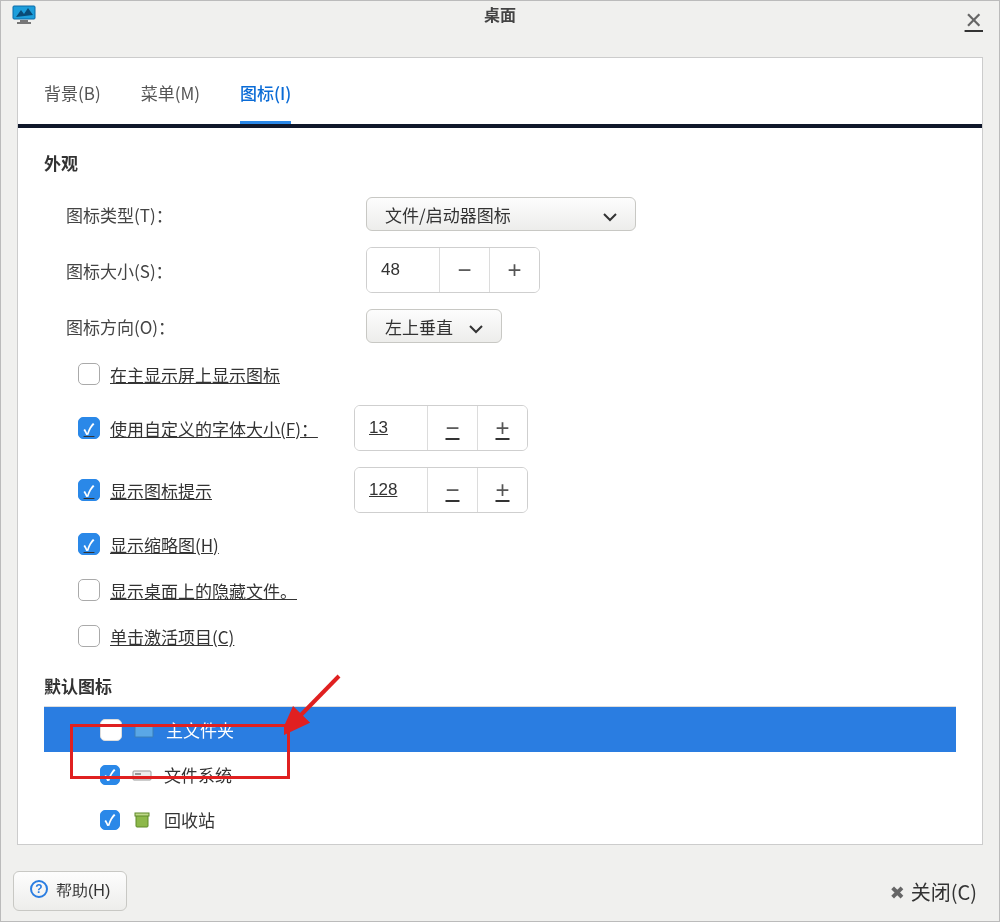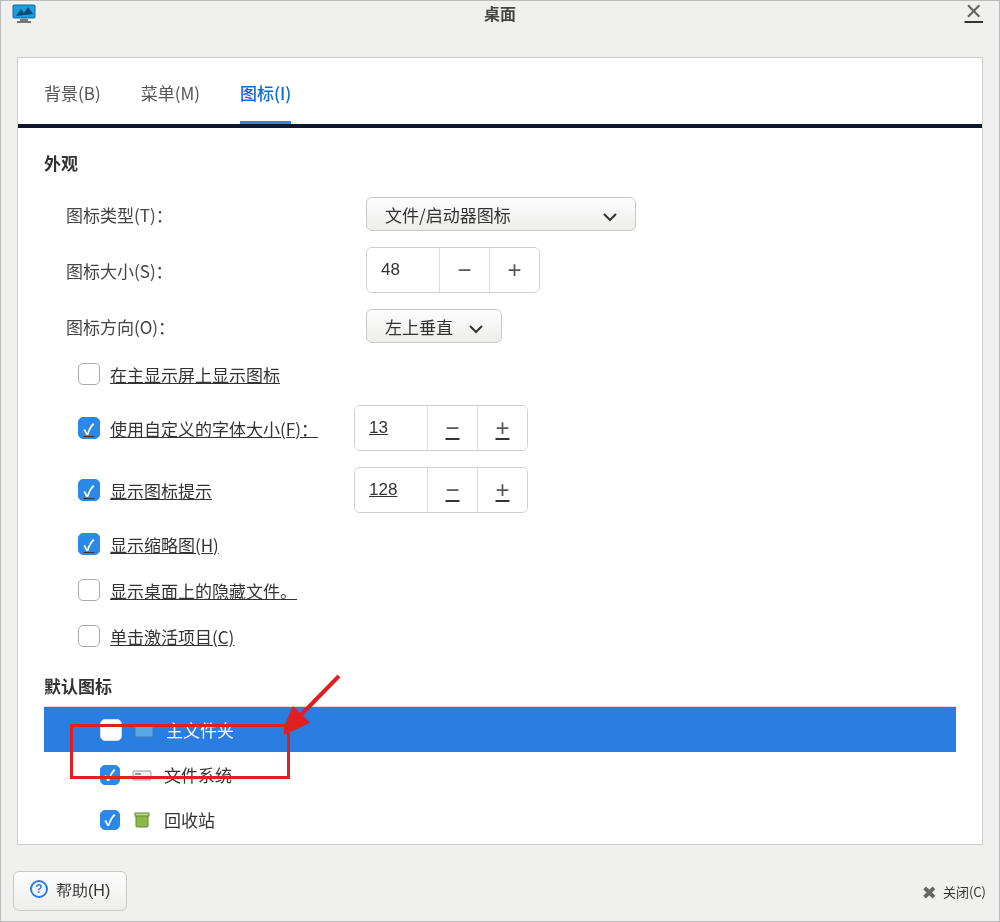--- a/index.html
+++ b/index.html
@@ -14,23 +14,23 @@
 }
 .window {
   background: #f0f0ee;
   border: 1px solid #bbb;
   height: 100%;
   display: flex;
   flex-direction: column;
 }
 .titlebar {
   display: flex;
-  align-items: flex-end;
+  align-items: flex-start;
   height: 40px;
-  padding: 16px 10px;
+  padding: 1px 10px;
   background: #f0f0ee;
   position: relative;
   text-decoration: underline;
 }
 .titlebar .app-icon {
   width: 28px;
   height: 24px;
   display: flex;
   align-items: center;
   justify-content: center;
@@ -239,22 +239,22 @@
   background: linear-gradient(#fdfdfd, #ededeb);
   border: 1px solid #c8c8c4;
   border-radius: 6px;
   font-size: 16px;
   color: #333;
   cursor: pointer;
 }
 .bottombar .spacer { flex: 1; }
 .close-label {
   color: #333;
-  font-size: 13px;
-  margin-right: 1px;
+  font-size: 20px;
+  margin-right: 10px;
 }
 .close-x {
   color: #666;
   font-size: 18px;
   margin-right: 6px;
 }
 .highlight-box {
   position: absolute;
   border: 3px solid #e02020;
   pointer-events: none;

